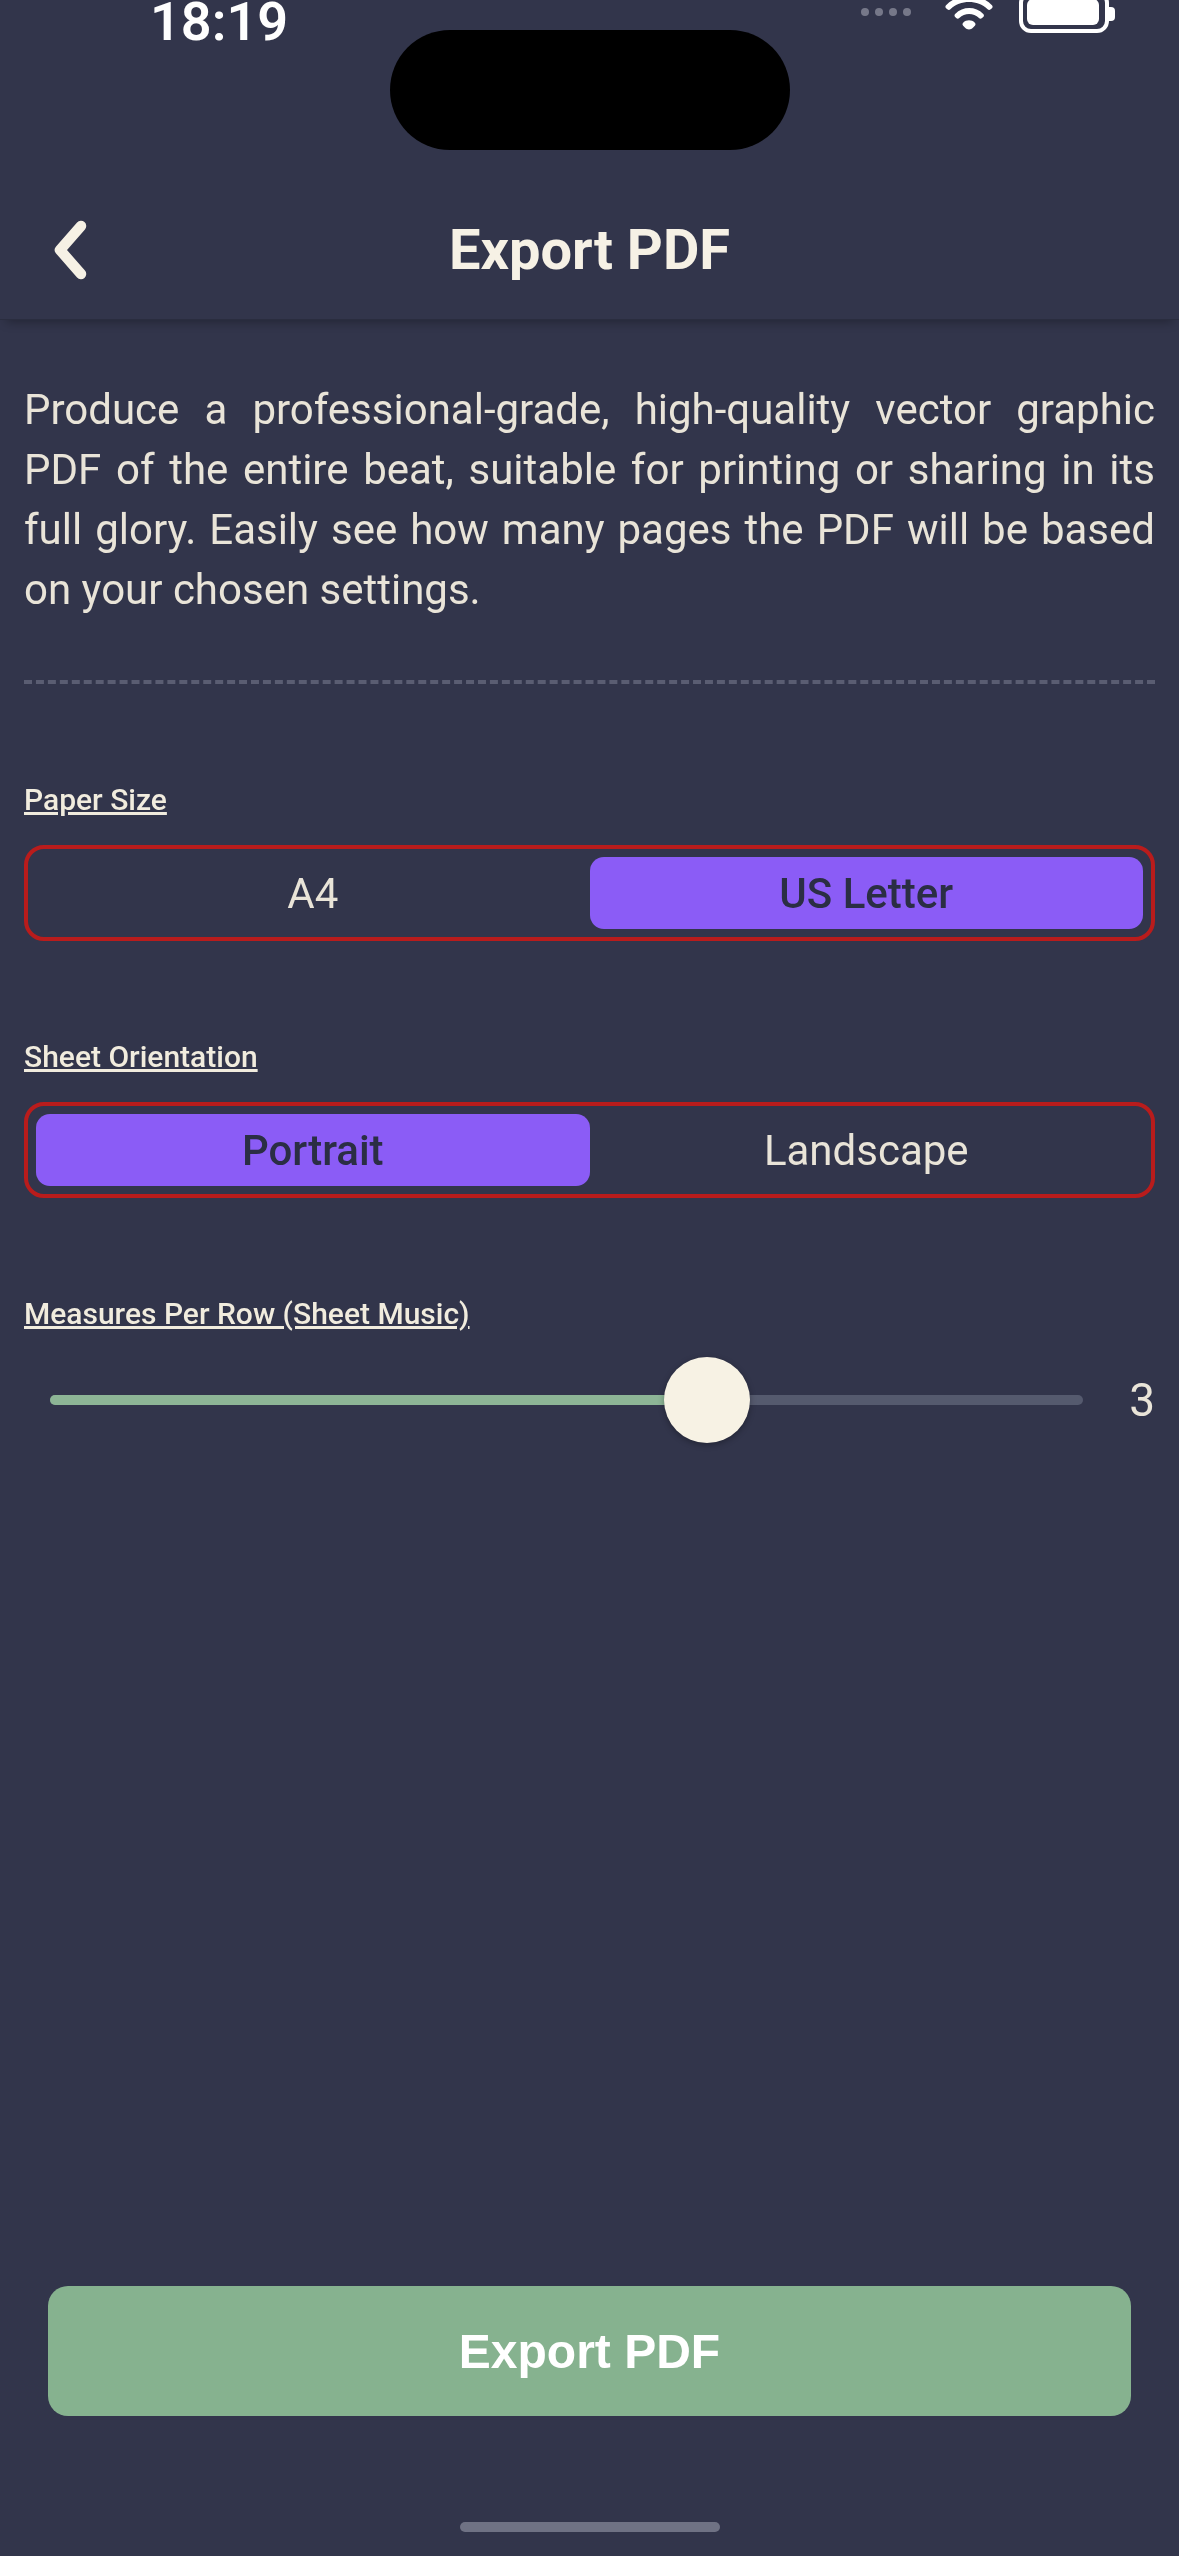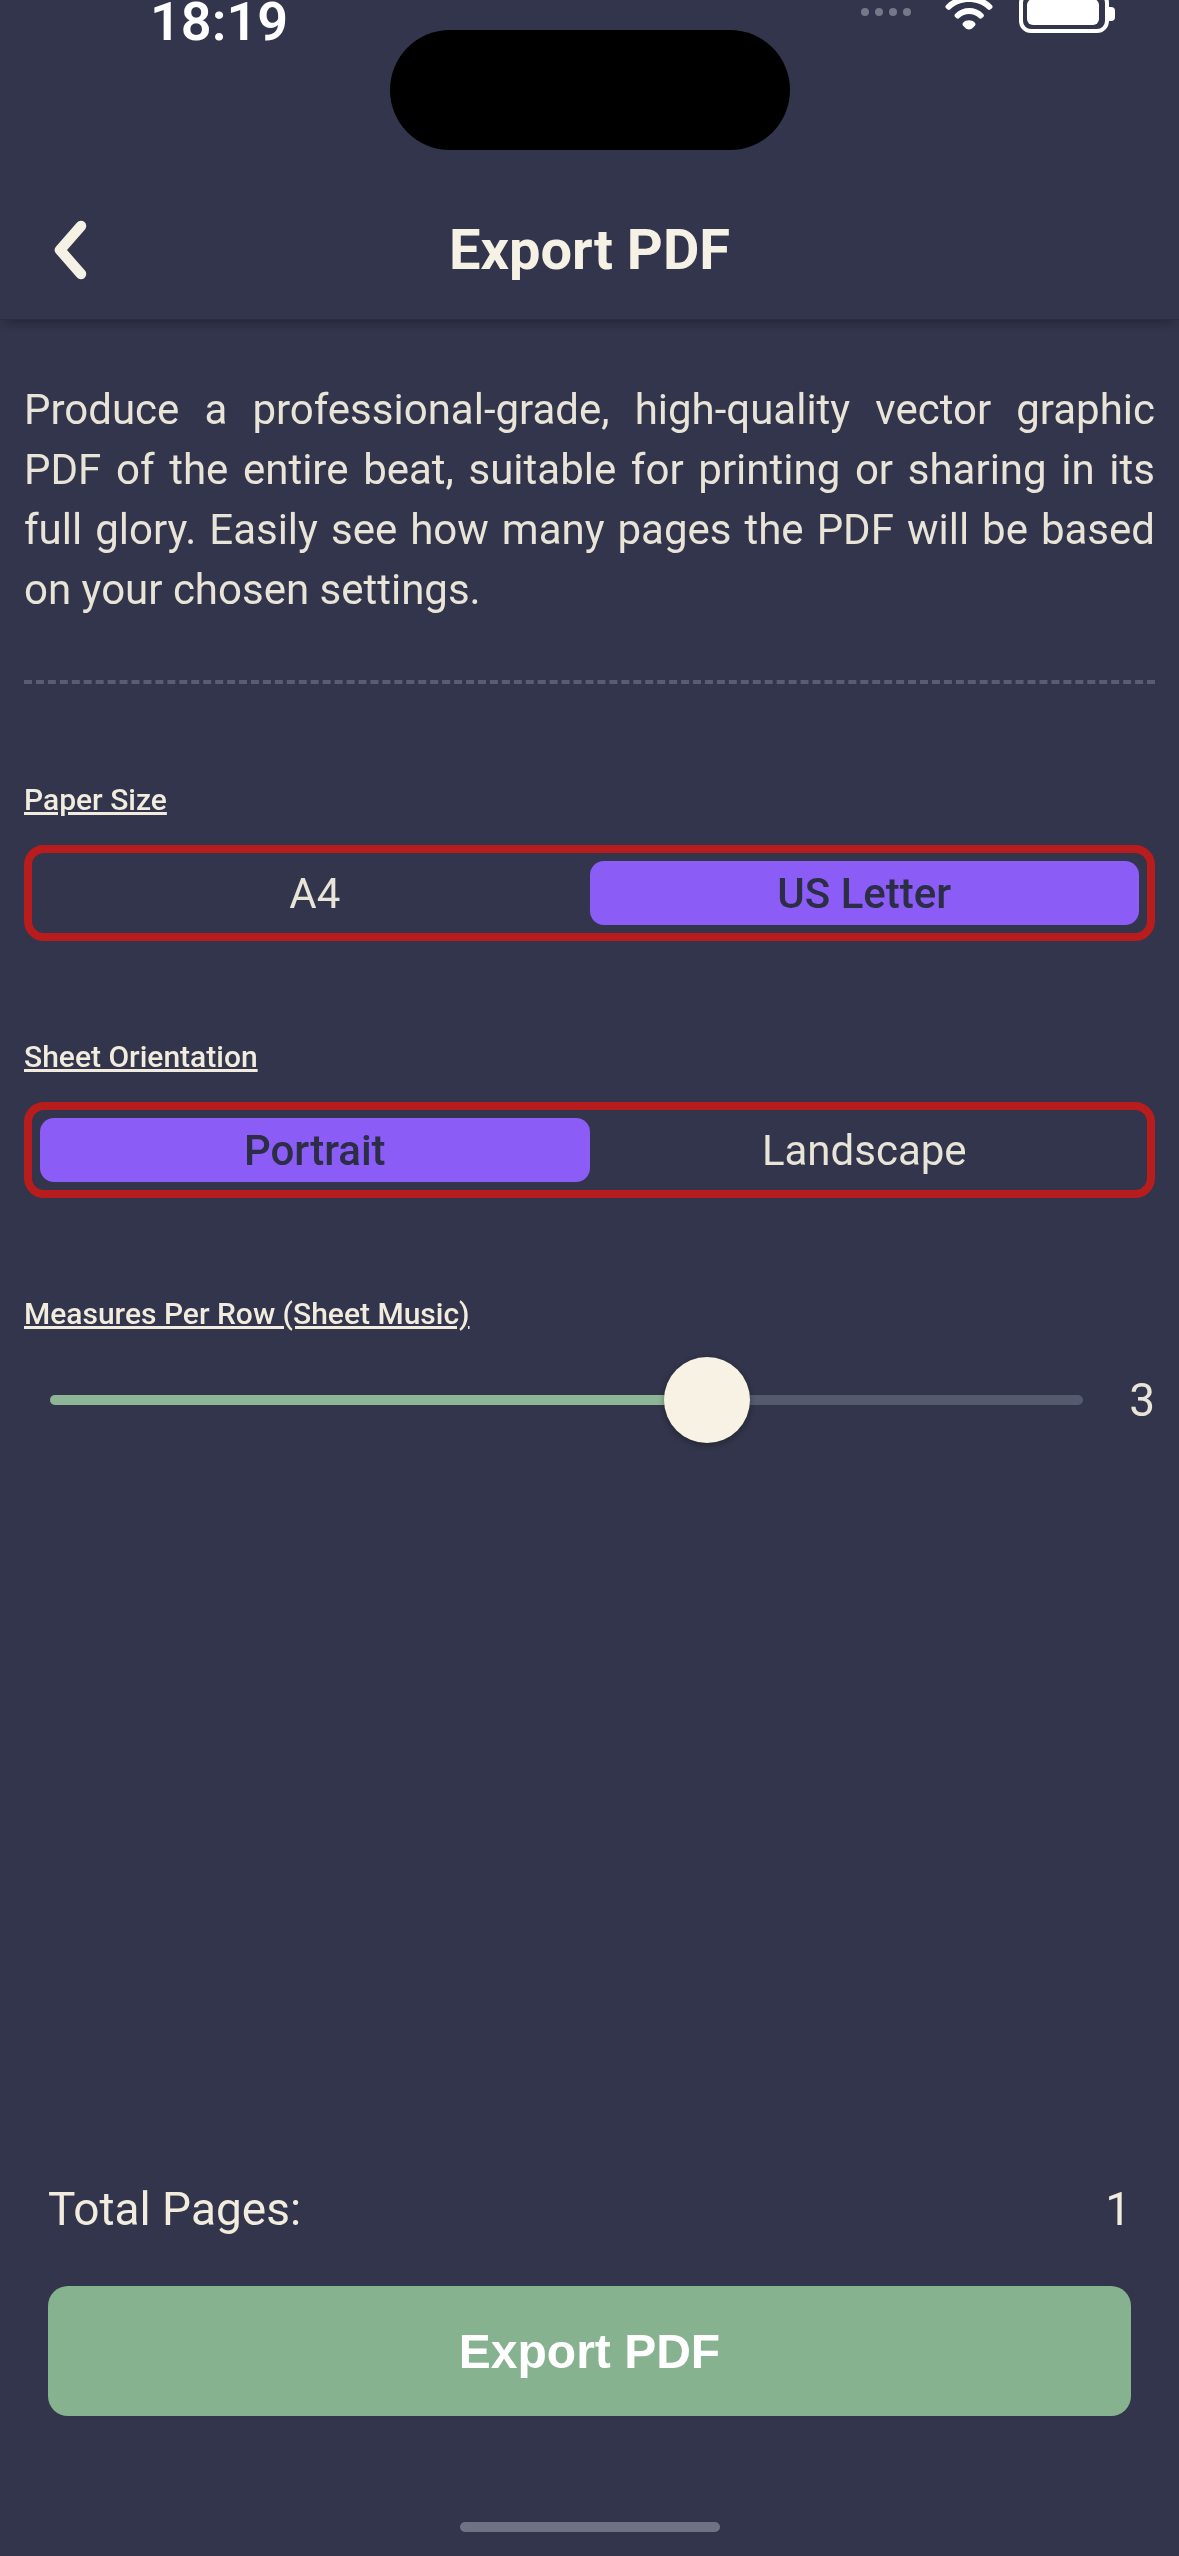--- a/index.html
+++ b/index.html
@@ -74,21 +74,21 @@
     margin-top: 60px;
     border: none;
     border-top: 4px dashed #5a5d72;
     height: 0;
   }
 
   .section { margin-top: 98px; }
   .section-label { font-size: 30px; font-weight: 500; color: #f1ecde; margin-bottom: 28px; text-decoration: underline; }
 
   .segmented {
-    display: flex; border: 8px solid #b91c1c; border-radius: 20px;
+    display: flex; border: 4px solid #b91c1c; border-radius: 20px;
     padding: 8px; height: 96px; background: #32354b;
   }
   .segmented .seg {
     flex: 1; display:flex; align-items:center; justify-content:center;
     font-size: 42px; color: #e9e4d8; border-radius: 14px; cursor: pointer;
   }
   .segmented .seg.active {
     background: #8b5cf6; color: #2b2e44; font-weight: 500;
   }
 
@@ -192,20 +192,16 @@
         <div class="slider-track"></div>
         <div class="slider-fill" id="slider-fill" style="width: 656.667px;"></div>
         <div class="slider-thumb" id="slider-thumb" style="left: 682.667px;"></div>
       </div>
       <div class="slider-value">3</div>
     </div>
   </div>
 </div>
 
 <div class="footer">
-  <div class="total-row">
-    <span>Total Pages:</span>
-    <span>1</span>
-  </div>
   <button class="export-btn">Export PDF</button>
 </div>
 
 <div class="home-indicator"></div>
 
 </body></html>

